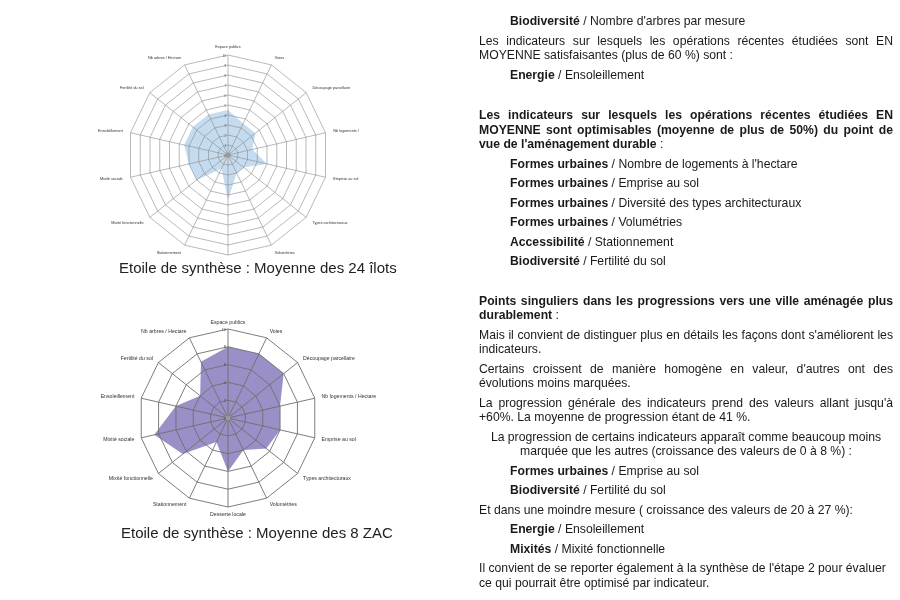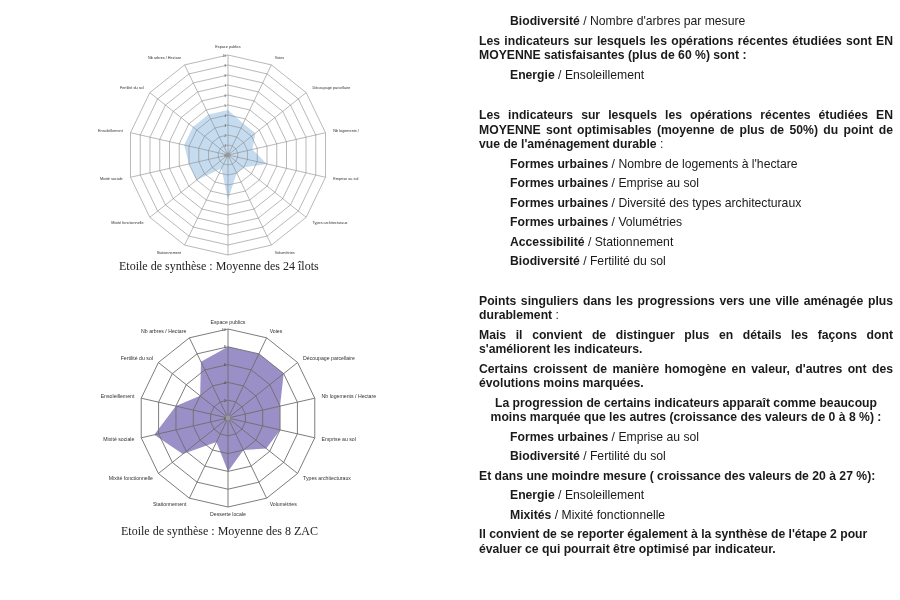--- a/index.html
+++ b/index.html
@@ -3,26 +3,26 @@
 <meta charset="utf-8">
 <style>
   html, body { margin: 0; padding: 0; background: #ffffff; }
   body { width: 900px; height: 600px; position: relative; overflow: hidden;
          font-family: "Liberation Sans", sans-serif; color: #1a1a1a; }
   .left { position: absolute; left: 0; top: 0; width: 460px; height: 600px; }
   .chart { position: absolute; }
   #chart1 { left: 98px; top: 18px; width: 262px; height: 242px; }
   #chart2 { left: 90px; top: 310px; width: 300px; height: 210px; }
   .chart svg { width: 100%; height: 100%; display: block; }
-  .caption { position: absolute; font-size: 12px; color: #222; white-space: nowrap; font-family: Liberation Serif, serif; }
+  .caption { position: absolute; font-size: 15px; color: #222; white-space: nowrap; }
   #cap1 { left: 119px; top: 259px; }
   #cap2 { left: 121px; top: 524px; }
   .ax-label { font-family: "Liberation Sans", sans-serif; fill: #333; }
   .right { position: absolute; left: 479px; top: 14px; width: 414px; font-size: 12.2px; line-height: 14.5px; }
-  .p { margin: 0 0 5px 0; text-align: justify; font-weight: bold; }
+  .p { margin: 0 0 5px 0; text-align: justify; }
   .item { margin: 0 0 5px 31px; }
   .item b { font-weight: bold; }
   .bold-p { font-weight: bold; text-align: justify; margin: 0 0 5px 0; }
   .gap { height: 18px; }
 </style>
 </head>
 <body>
 
 <div class="left">
   <div class="chart" id="chart1">
@@ -169,20 +169,21 @@
   <div class="item"><b>Formes urbaines</b><span> / Emprise au sol</span></div>
   <div class="item"><b>Formes urbaines</b><span> / Diversité des types architecturaux</span></div>
   <div class="item"><b>Formes urbaines</b><span> / Volumétries</span></div>
   <div class="item"><b>Accessibilité</b><span> / Stationnement</span></div>
   <div class="item"><b>Biodiversité</b><span> / Fertilité du sol</span></div>
 
   <div class="gap" style="height:20px"></div>
   <p class="bold-p"><span>Points singuliers dans les progressions vers une ville aménagée plus durablement</span><span style="font-weight:normal"> :</span></p>
   <p class="p">Mais il convient de distinguer plus en détails les façons dont s'améliorent les indicateurs.</p>
   <p class="p">Certains croissent de manière homogène en valeur, d'autres ont des évolutions moins marquées.</p>
+  <p class="p">La progression générale des indicateurs prend des valeurs allant jusqu'à +60%. La moyenne de progression étant de 41 %.</p>
   <p class="p" style="text-align:center">La progression de certains indicateurs apparaît comme beaucoup moins marquée que les autres  (croissance des valeurs de 0 à 8 %) :</p>
   <div class="item"><b>Formes urbaines</b><span> / Emprise au sol</span></div>
   <div class="item"><b>Biodiversité</b><span> / Fertilité du sol</span></div>
   <p class="p">Et dans une moindre mesure ( croissance des valeurs de 20 à 27 %):</p>
   <div class="item"><b>Energie</b><span> / Ensoleillement</span></div>
   <div class="item"><b>Mixités </b><span> / Mixité fonctionnelle</span></div>
   <p class="p" style="text-align:left">Il convient de se reporter également à la synthèse de l'étape 2 pour évaluer ce qui pourrait être optimisé par indicateur.</p>
 </div>
 
 </body></html>

